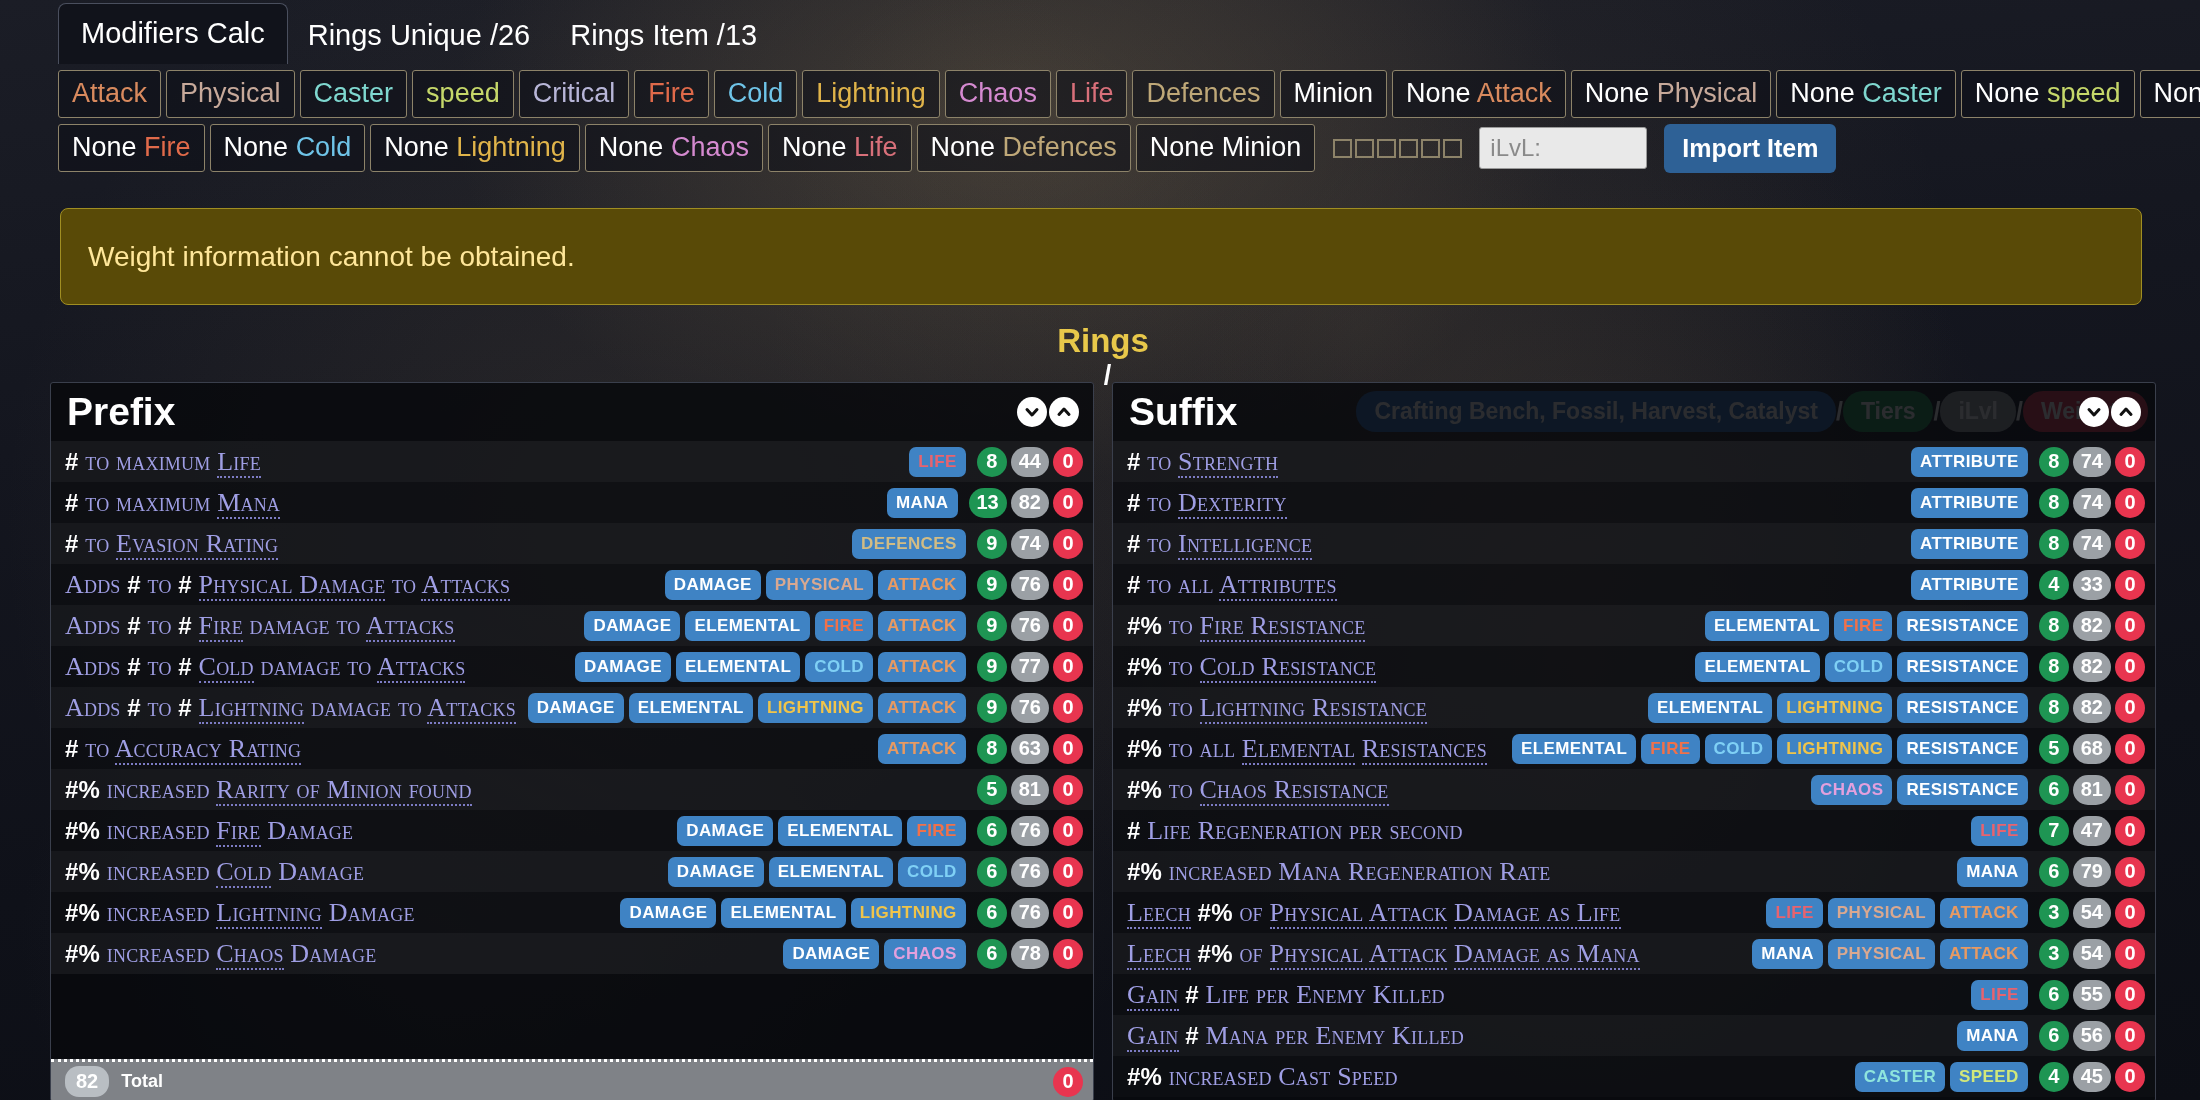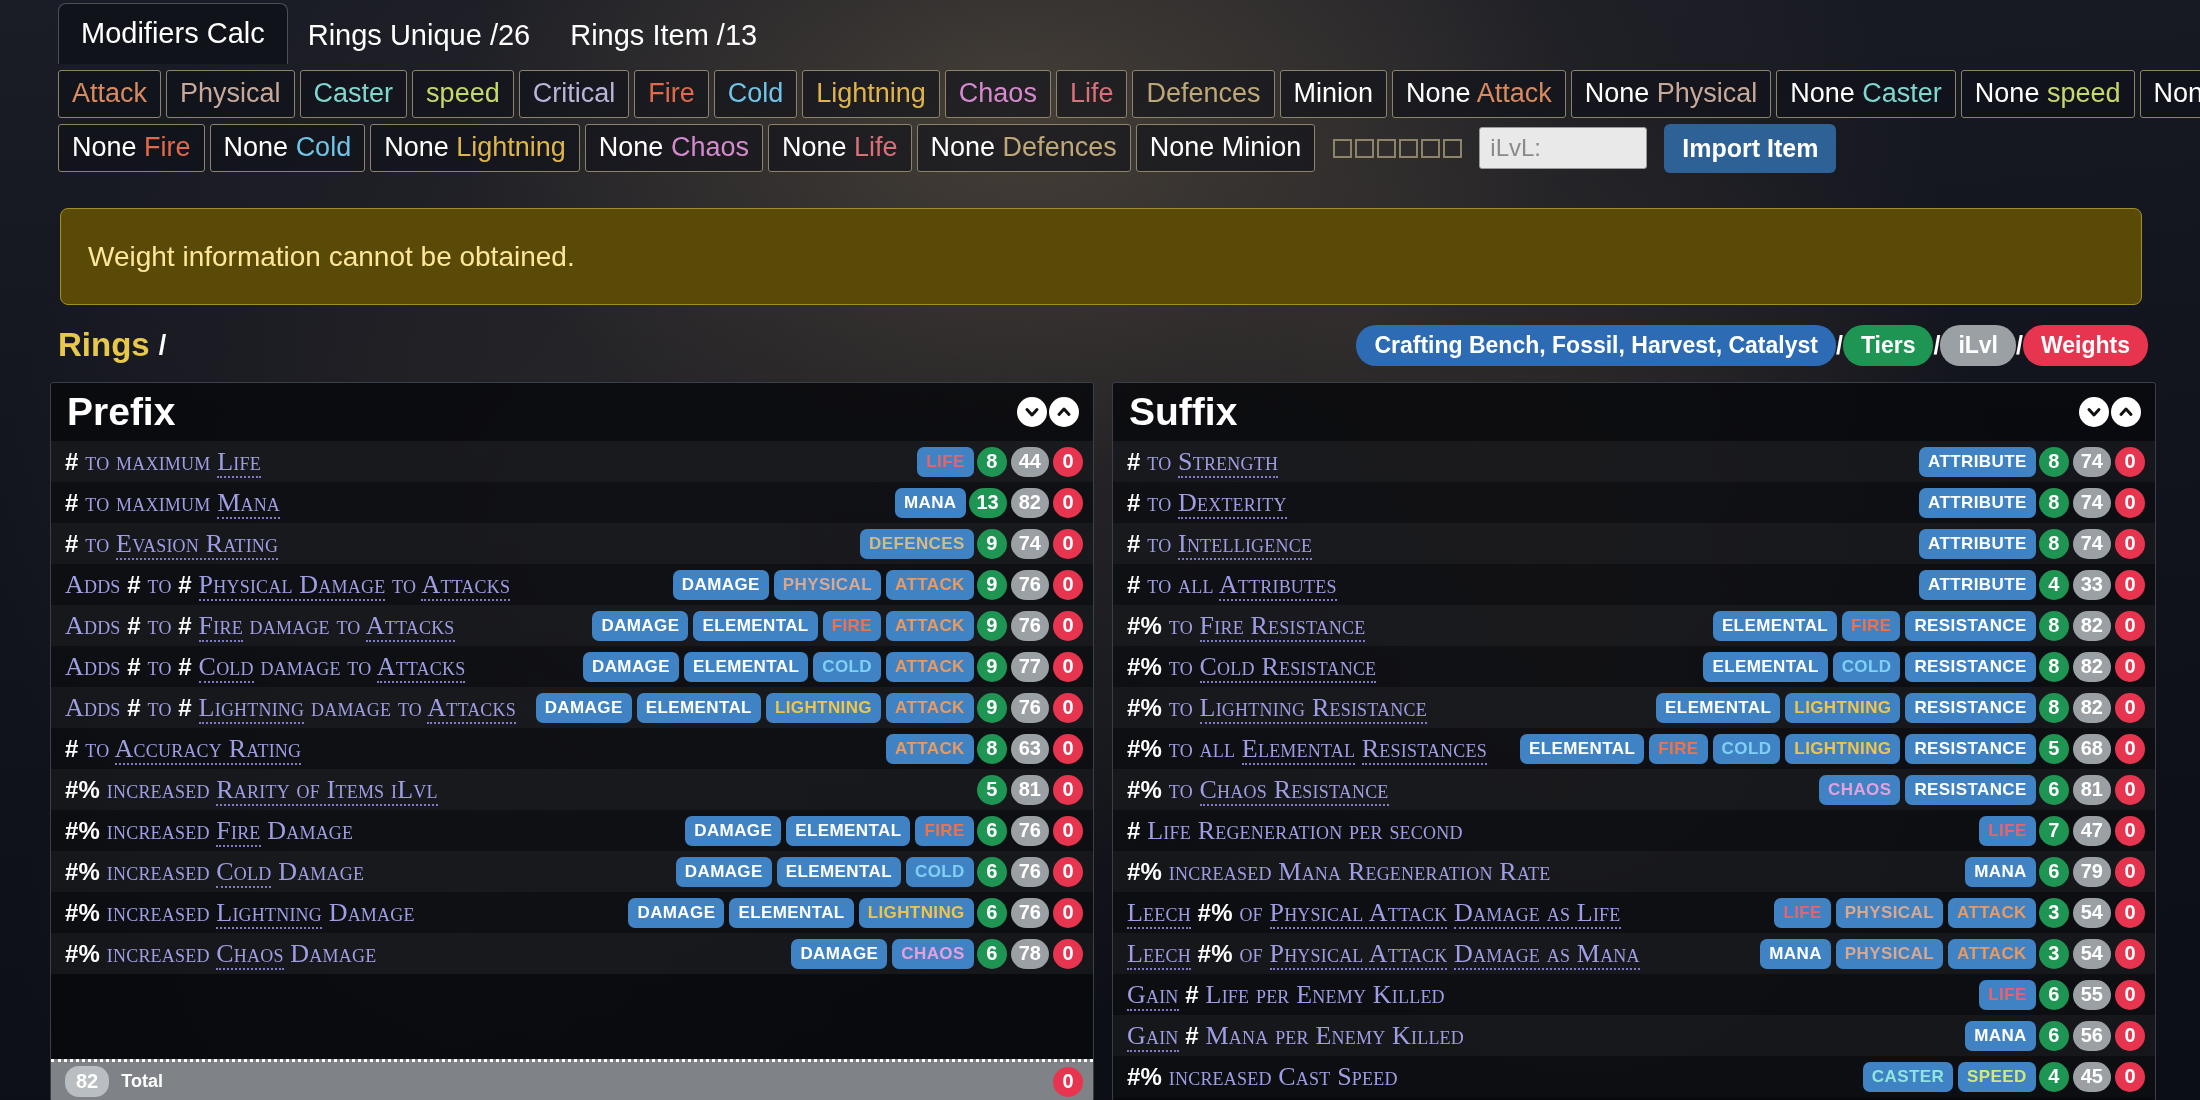--- a/index.html
+++ b/index.html
@@ -132,20 +132,21 @@
   }
 
   
   .rings-head {
     position: absolute;
     left: 58px; top: 322px;
     width: 2090px;
     height: 46px;
     display: flex;
     align-items: center;
+    flex-direction: column;
   }
   .rings-title {
     font-size: 33px;
     font-weight: bold;
     color: #e8c84a;
   }
   .rings-slash { color: #ffffff; font-size: 27px; margin-left: 9px; font-weight: bold; }
 
   .pills { margin-left: auto; display: flex; align-items: center; }
   .pill {
@@ -203,20 +204,21 @@
   }
   .chev svg { display: block; }
 
   .rows { flex: 1 1 auto; }
 
   .mrow {
     display: flex;
     align-items: center;
     min-height: 41px;
     padding: 2px 10px 2px 14px;
+    gap: 8px;
   }
   .mrow.odd  { background: rgba(255,255,255,0.055); }
   .mrow.even { background: rgba(255,255,255,0.018); }
 
   .mtext {
     font-family: "Liberation Serif", serif;
     font-variant: small-caps;
     font-size: 26px;
     color: #9f9ee4;
     line-height: 1.15;
@@ -454,21 +456,21 @@
             <div class="tags">
               <span class="tag" style="color: rgb(232, 154, 98);">ATTACK</span>
             </div>
             <div class="nums">
               <span class="num g">8</span>
               <span class="num s">63</span>
               <span class="num r">0</span>
             </div>
           </div>
           <div class="mrow odd">
-            <div class="mtext"><span class="hash">#%</span><span> increased </span><span class="ul">Rarity of Items iLvl</span></div>
+            <div class="mtext"><span class="hash">#%</span><span> increased </span><span class="ul">Rarity of Minion found</span></div>
             <div class="tags"></div>
             <div class="nums">
               <span class="num g">5</span>
               <span class="num s">81</span>
               <span class="num r">0</span>
             </div>
           </div>
           <div class="mrow even">
             <div class="mtext"><span class="hash">#%</span><span> increased </span><span class="ul">Fire</span><span> Damage</span></div>
             <div class="tags">

